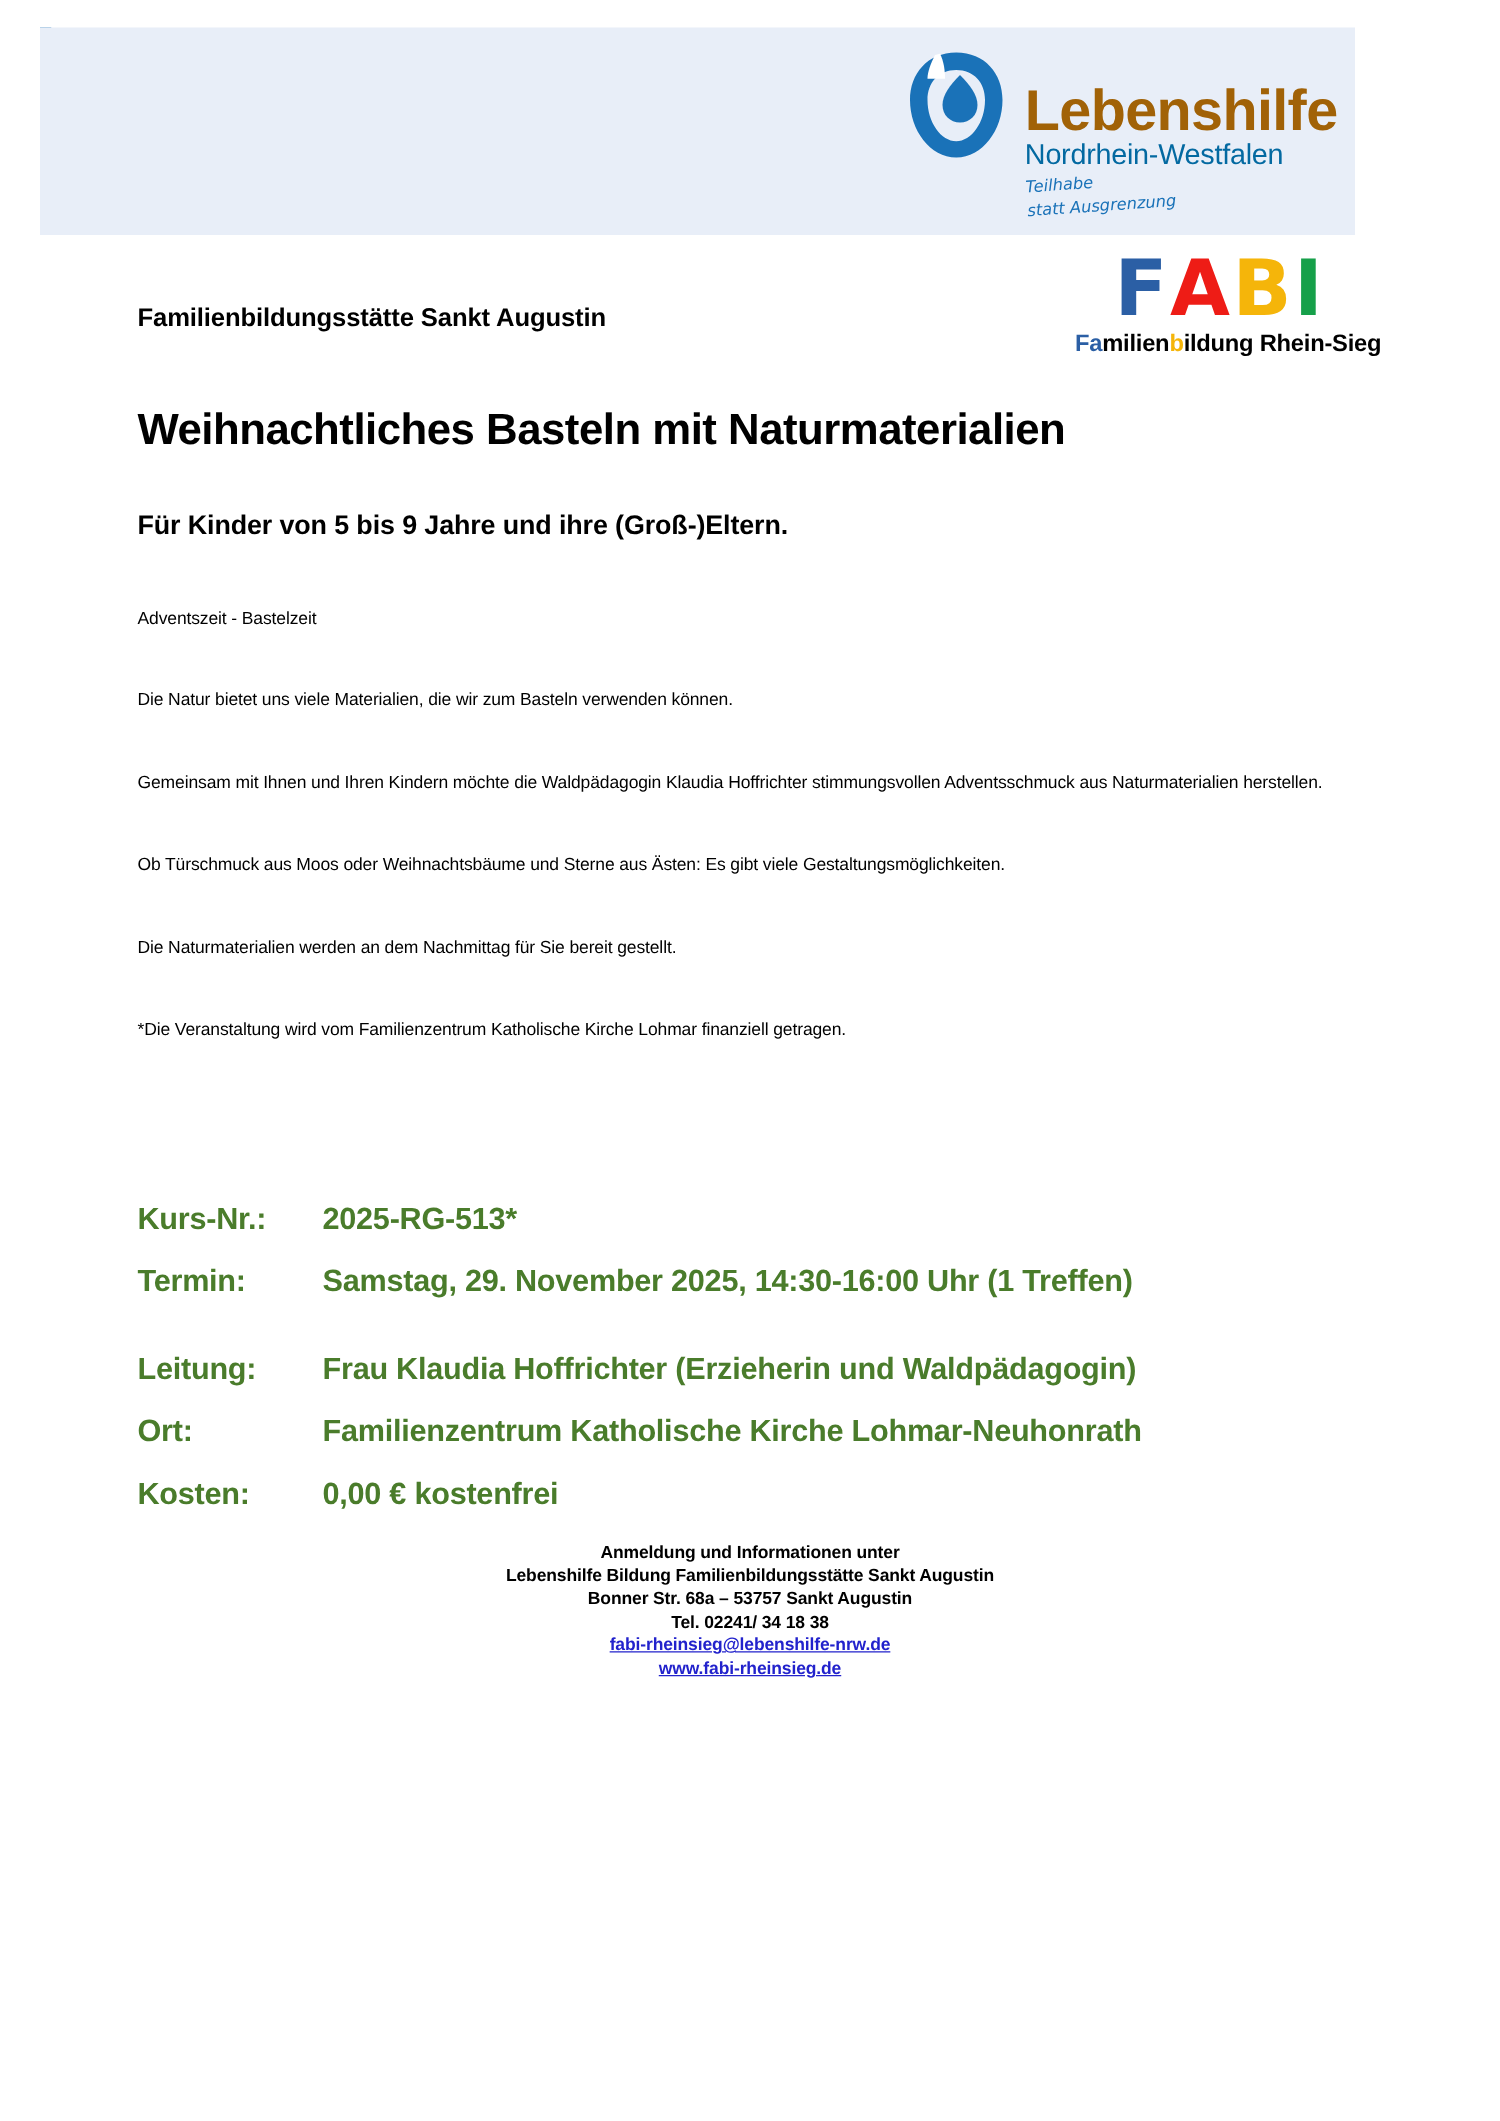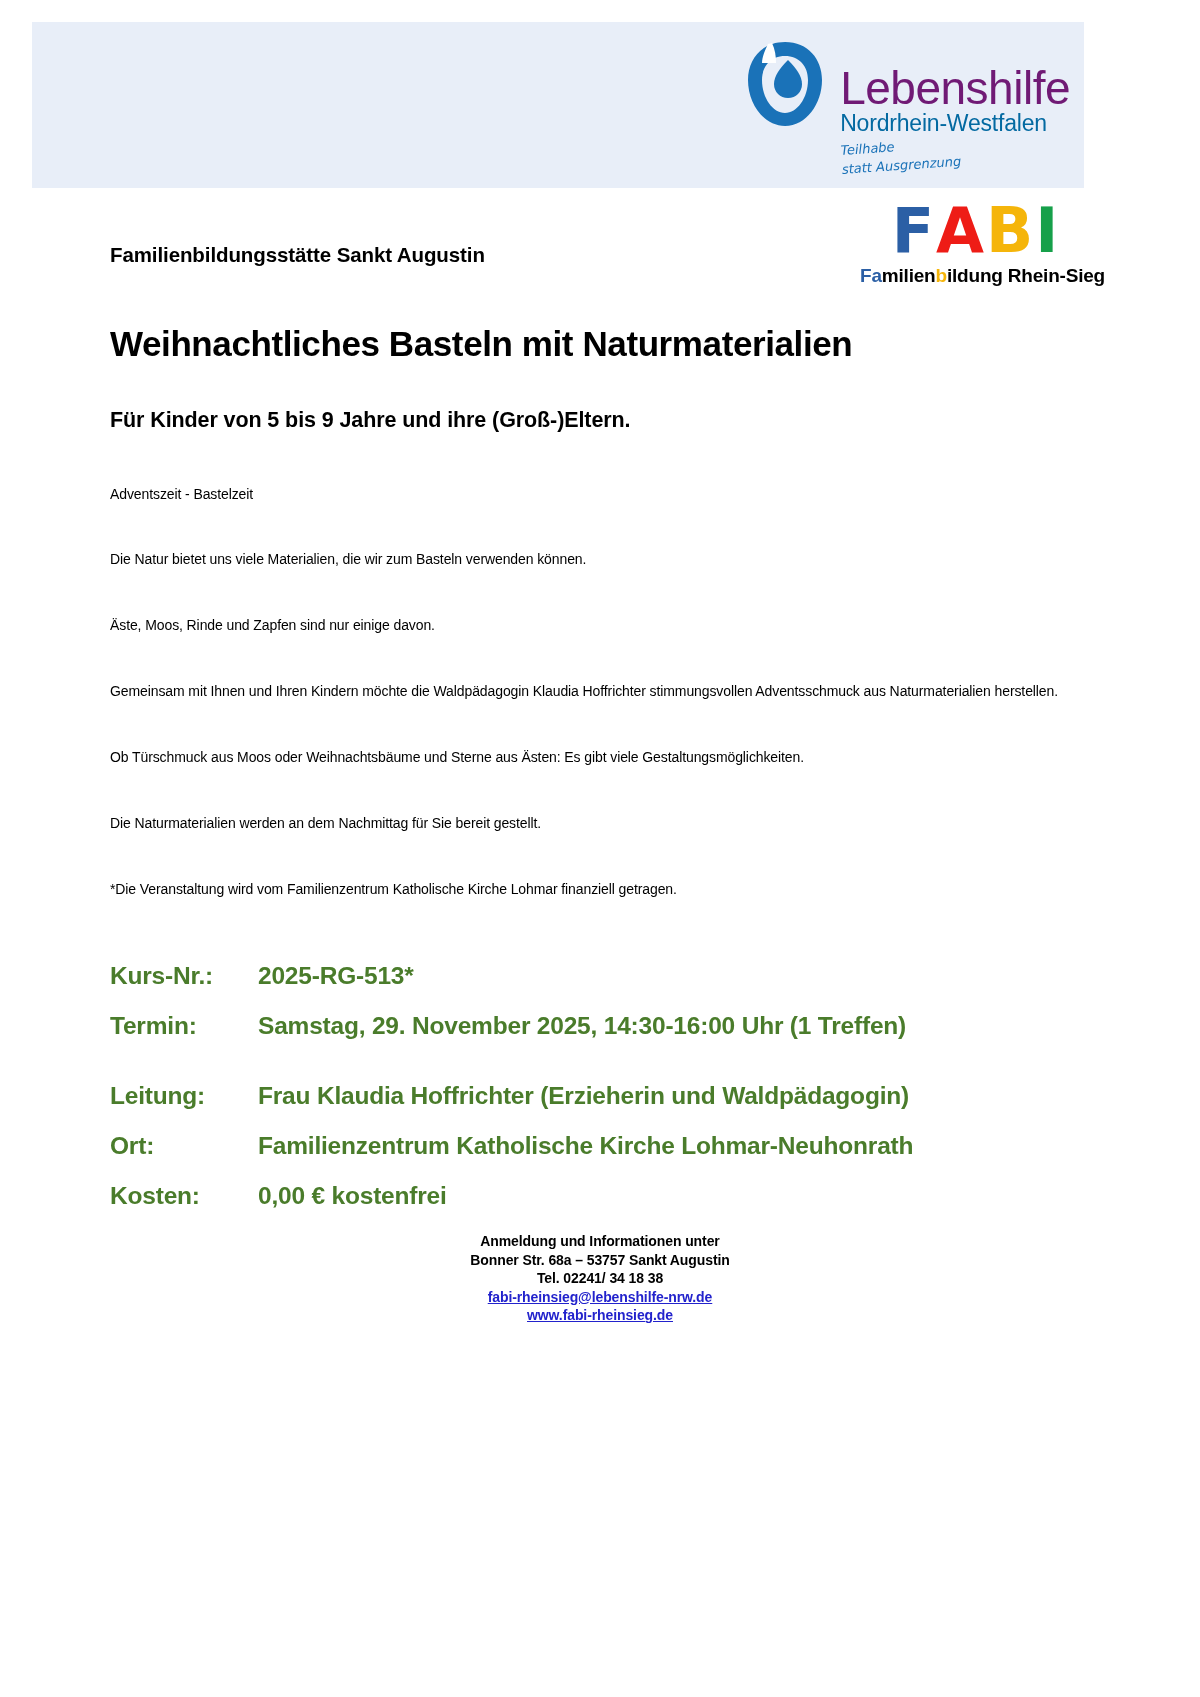--- a/index.html
+++ b/index.html
@@ -27,22 +27,22 @@
     background:#1a72b8;
   }
   .logo-lh{
     display:flex;align-items:flex-start;
     margin-right:14px;margin-top:4px;
   }
   .lh-mark{width:86px;height:92px;flex:0 0 auto;margin-right:12px;margin-top:4px;}
   .lh-words{display:flex;flex-direction:column;line-height:1;}
   .lh-name{
     font-family:"Liberation Sans","DejaVu Sans",sans-serif;
-    font-weight:normal;font-size:46px;letter-spacing:-0.5px;
-    color:#701a75;line-height:0.96;margin-top:32px;
+    font-weight:bold;font-size:46px;letter-spacing:-0.5px;
+    color:#a16207;line-height:0.96;margin-top:32px;
   }
   .lh-sub{
     font-size:23px;color:#0369a1;letter-spacing:-0.2px;margin-top:2px;
   }
   .lh-claim{
     margin-top:7px;color:#1a72b8;
     font-family:"DejaVu Sans",sans-serif;
     font-size:13px;font-style:italic;line-height:1.45;
     transform:rotate(-4deg);transform-origin:left top;
   }
@@ -157,21 +157,20 @@
     </div>
   </div>
 
   <div class="content">
     <p class="org-line">Familienbildungsstätte Sankt Augustin</p>
     <h1 class="title">Weihnachtliches Basteln mit Naturmaterialien</h1>
     <p class="subtitle">Für Kinder von 5 bis 9 Jahre und ihre (Groß-)Eltern.</p>
 
     <p class="para">Adventszeit - Bastelzeit</p>
     <p class="para">Die Natur bietet uns viele Materialien, die wir zum Basteln verwenden können.</p>
-    <p class="para">Äste, Moos, Rinde und Zapfen sind nur einige davon.</p>
     <p class="para">Gemeinsam mit Ihnen und Ihren Kindern möchte die Waldpädagogin Klaudia Hoffrichter stimmungsvollen Adventsschmuck aus Naturmaterialien herstellen.</p>
     <p class="para">Ob Türschmuck aus Moos oder Weihnachtsbäume und Sterne aus Ästen: Es gibt viele Gestaltungsmöglichkeiten.</p>
     <p class="para">Die Naturmaterialien werden an dem Nachmittag für Sie bereit gestellt.</p>
     <p class="para">*Die Veranstaltung wird vom Familienzentrum Katholische Kirche Lohmar finanziell getragen.</p>
   </div>
 
   <div class="course">
     <div class="course-row">
       <div class="lbl">Kurs-Nr.:</div>
       <div class="val">2025-RG-513*</div>
@@ -190,19 +189,20 @@
       <div class="val">Familienzentrum Katholische Kirche Lohmar-Neuhonrath</div>
     </div>
     <div class="course-row">
       <div class="lbl">Kosten:</div>
       <div class="val">0,00 € kostenfrei</div>
     </div>
   </div>
 
   <div class="footer">
     <div>Anmeldung und Informationen unter</div>
+    <div>Lebenshilfe Bildung Familienbildungsstätte Sankt Augustin</div>
     <div>Bonner Str. 68a – 53757 Sankt Augustin</div>
     <div>Tel. 02241/ 34 18 38</div>
     <div><a class="link" href="#">fabi-rheinsieg@lebenshilfe-nrw.de</a></div>
     <div><a class="link" href="#">www.fabi-rheinsieg.de</a></div>
   </div>
 
 </div>
 
 </body></html>

